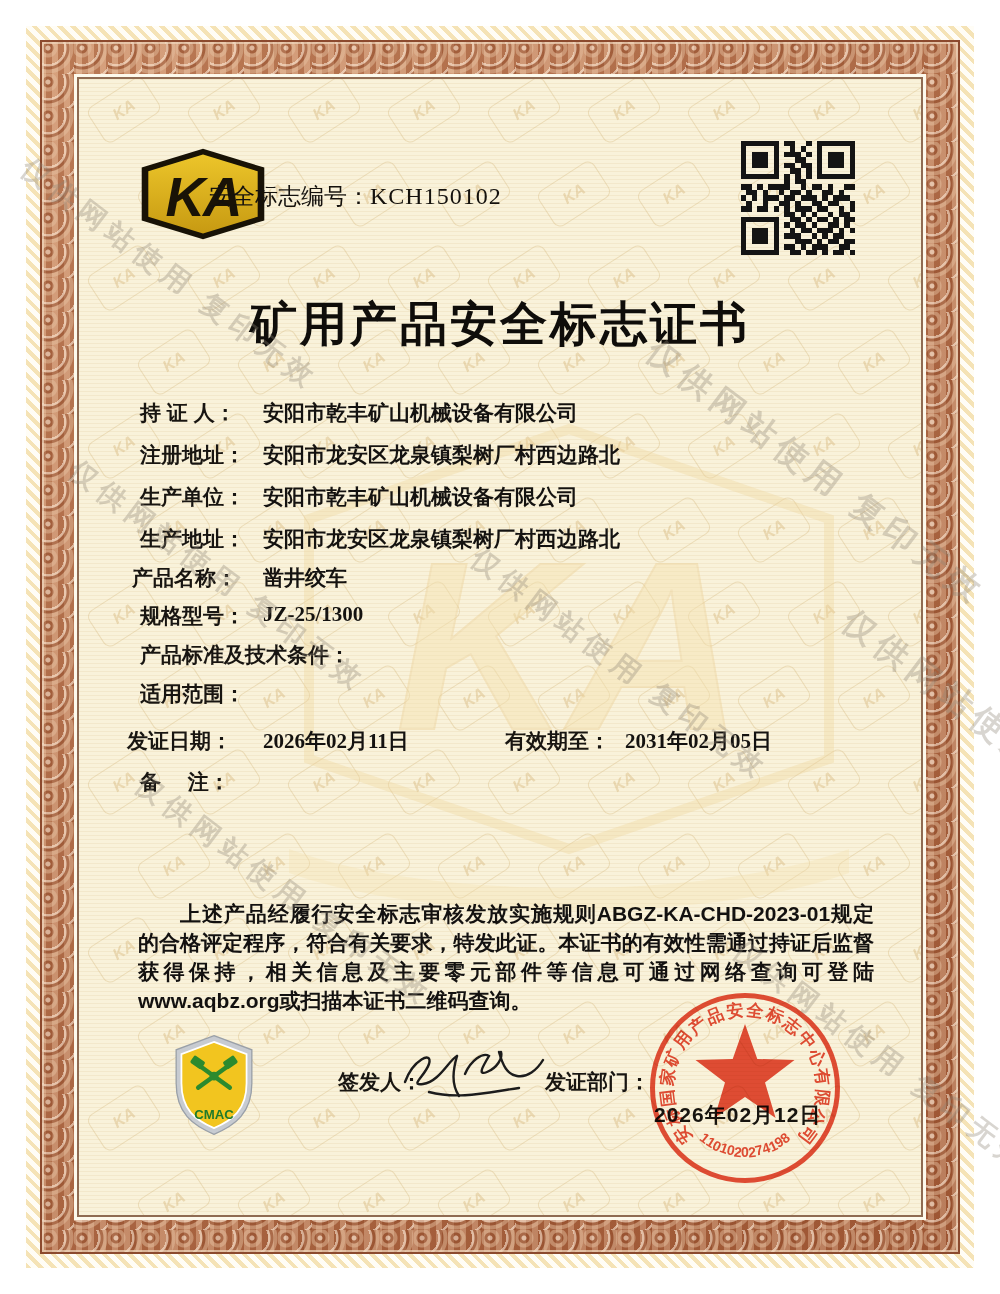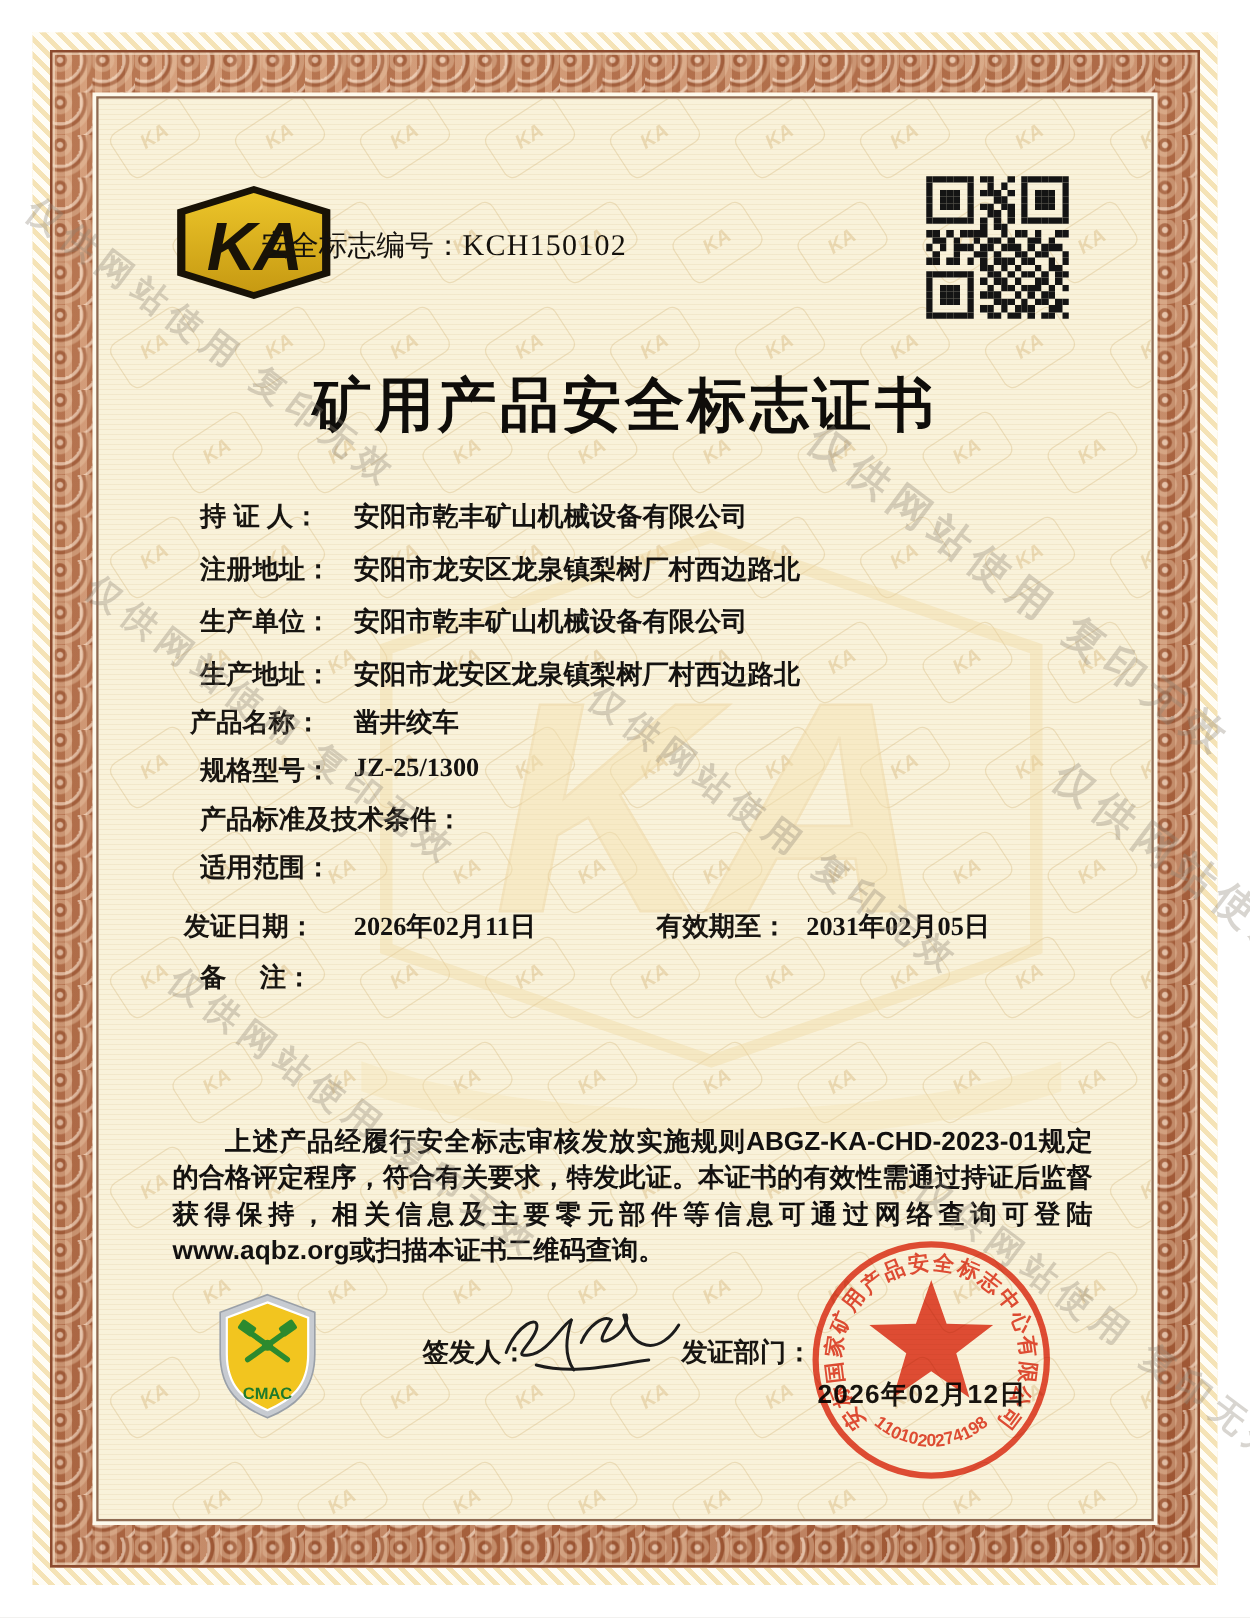--- a/index.html
+++ b/index.html
@@ -53,21 +53,21 @@
   
   .stamp{left:571px;top:914px;width:190px;height:190px;color:#e1371f;opacity:.88;
          mix-blend-mode:multiply;z-index:5;}
   .stamp .ringbox{position:absolute;inset:0;border:5px solid currentColor;border-radius:50%;}
   .stamp span{position:absolute;font-weight:700;color:currentColor;white-space:pre;}
   .stamp .rc{font-family:"Liberation Serif",serif;font-size:17px;}
   .stamp .sc{font-family:"Liberation Sans",sans-serif;font-size:14px;}
   .stampdate{left:575px;top:1022px;font-family:"Liberation Sans",sans-serif;font-weight:600;
              font-size:21px;color:#17140f;letter-spacing:1px;z-index:4;}
   .rowlayer{inset:0;z-index:2;}
-  .rowlayer>*{position:absolute;margin-left:20px;}
+  .rowlayer>*{position:absolute;}
 </style>
 </head>
 <body>
 
 <div class="page">
 
   <div class="lace"></div>
   <div class="band"></div>
   <div class="cut"></div>
   <div class="frame"></div>

